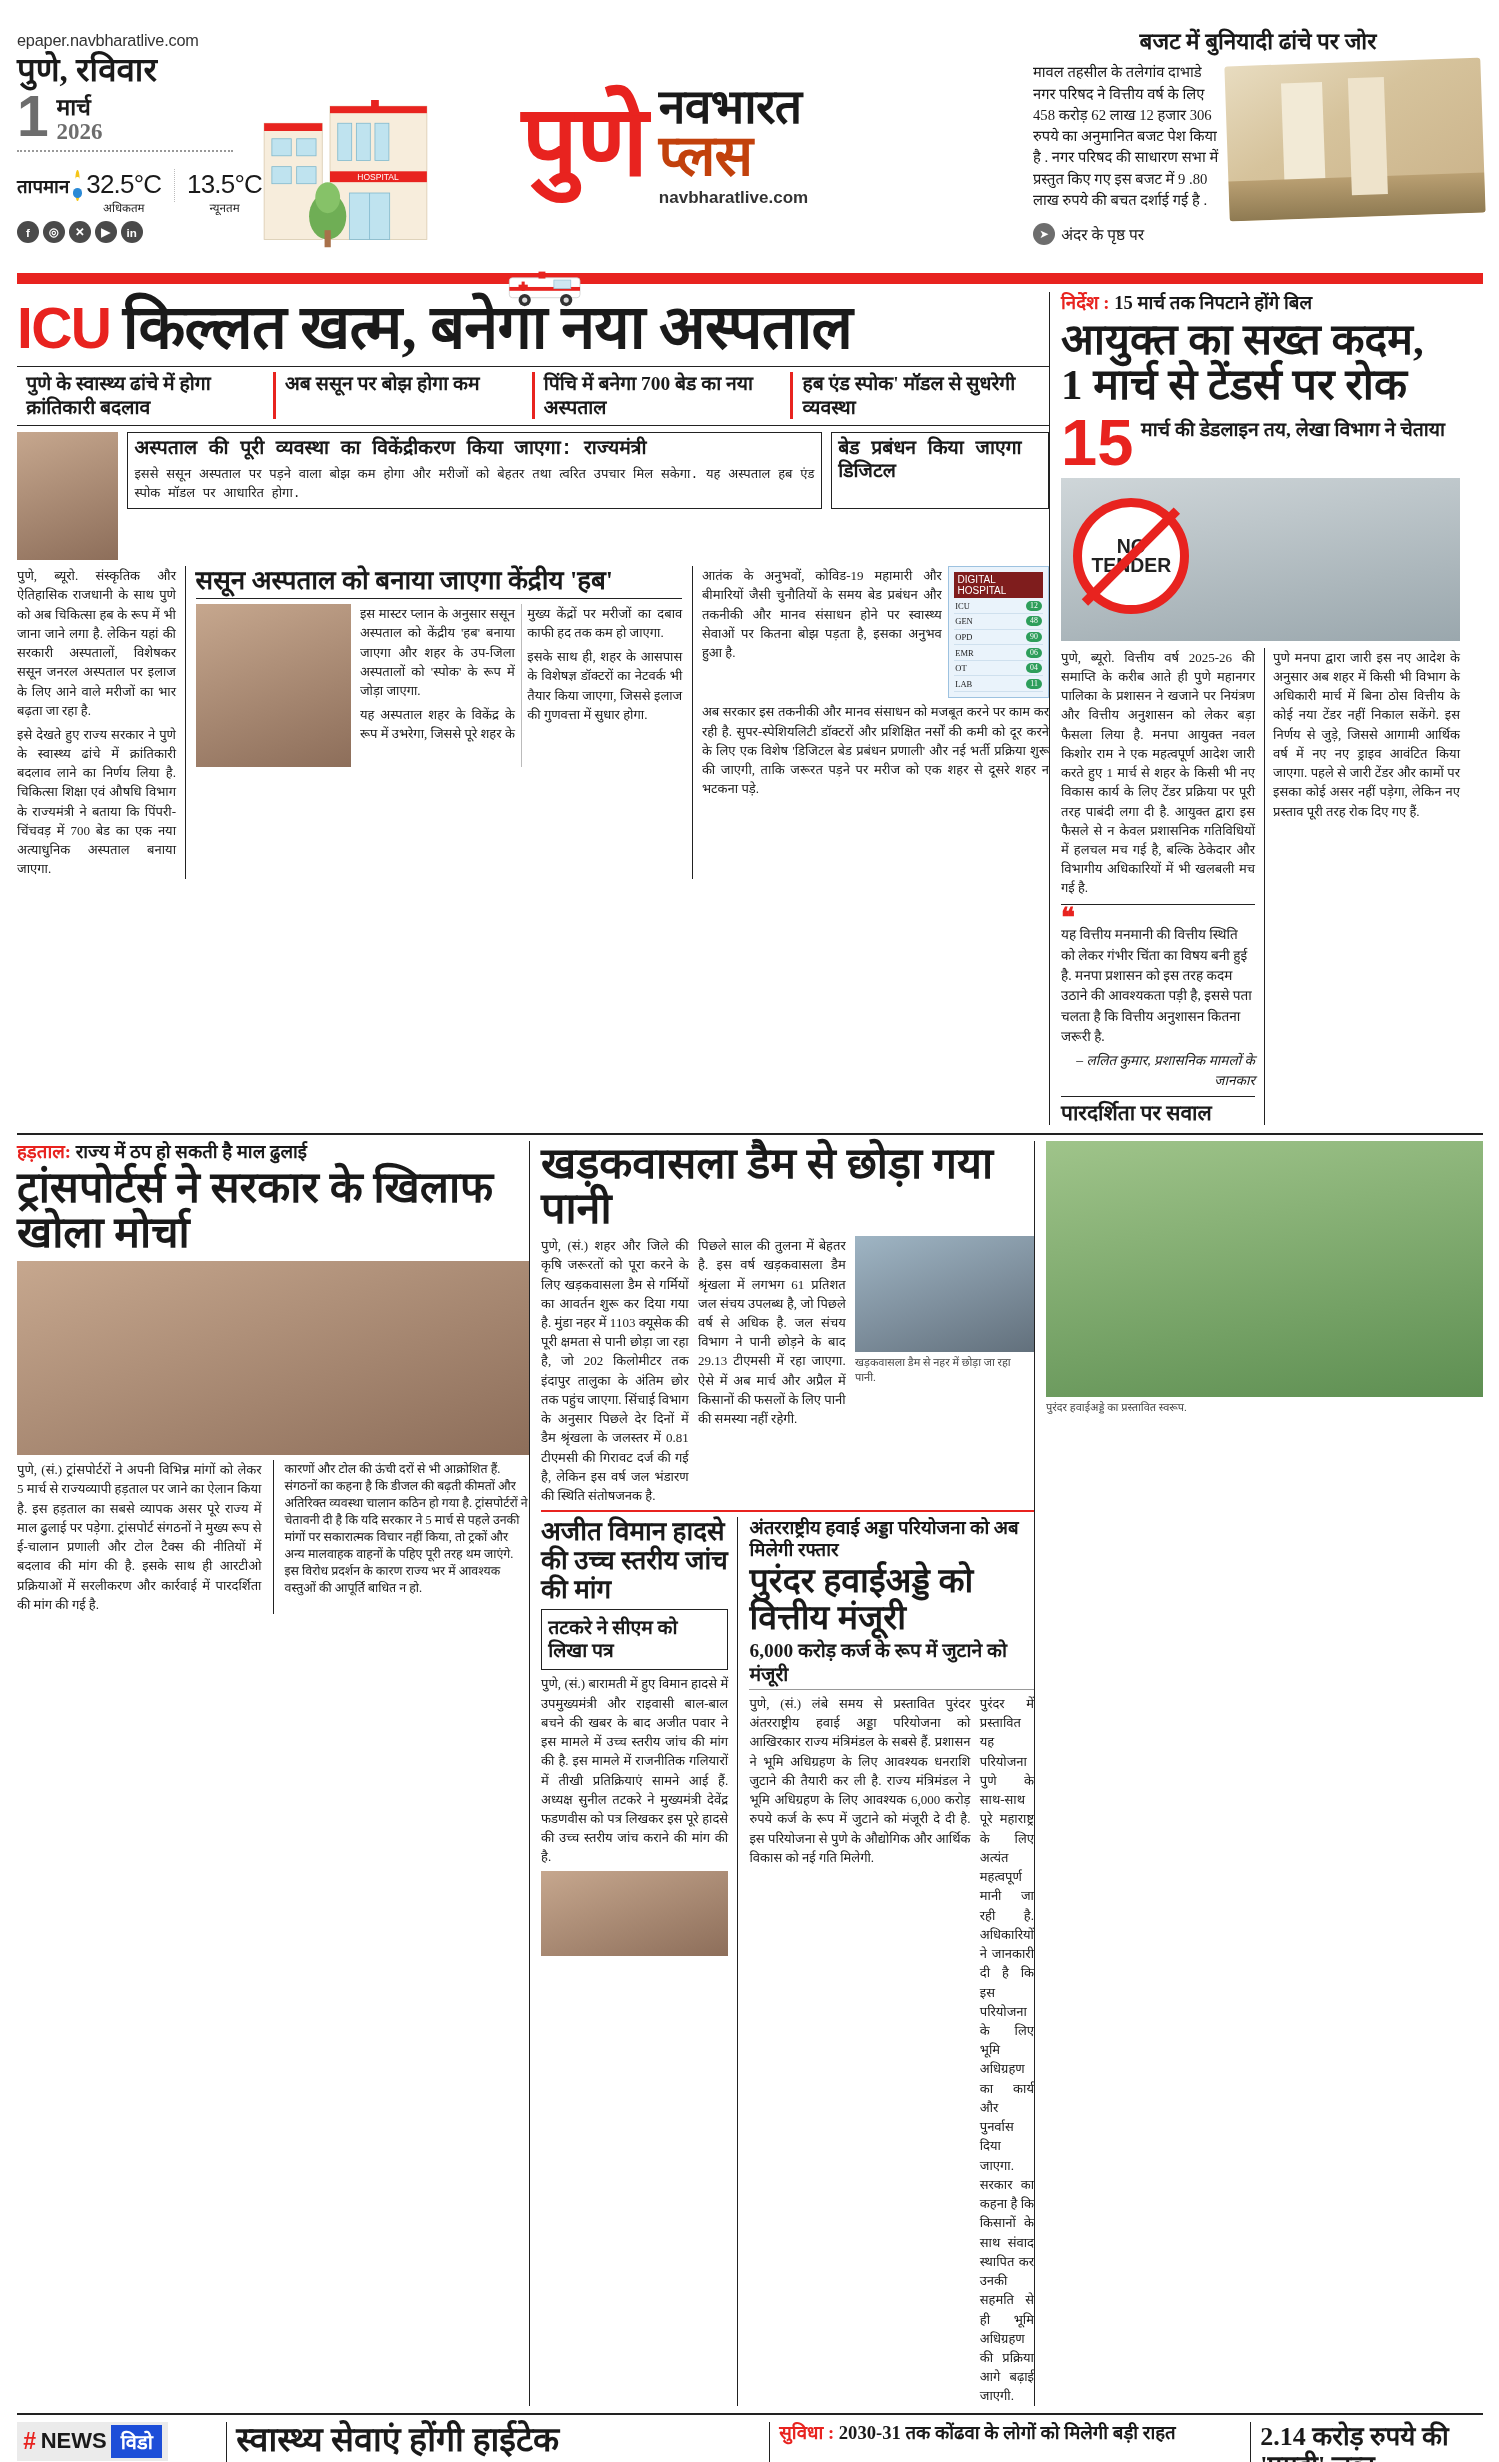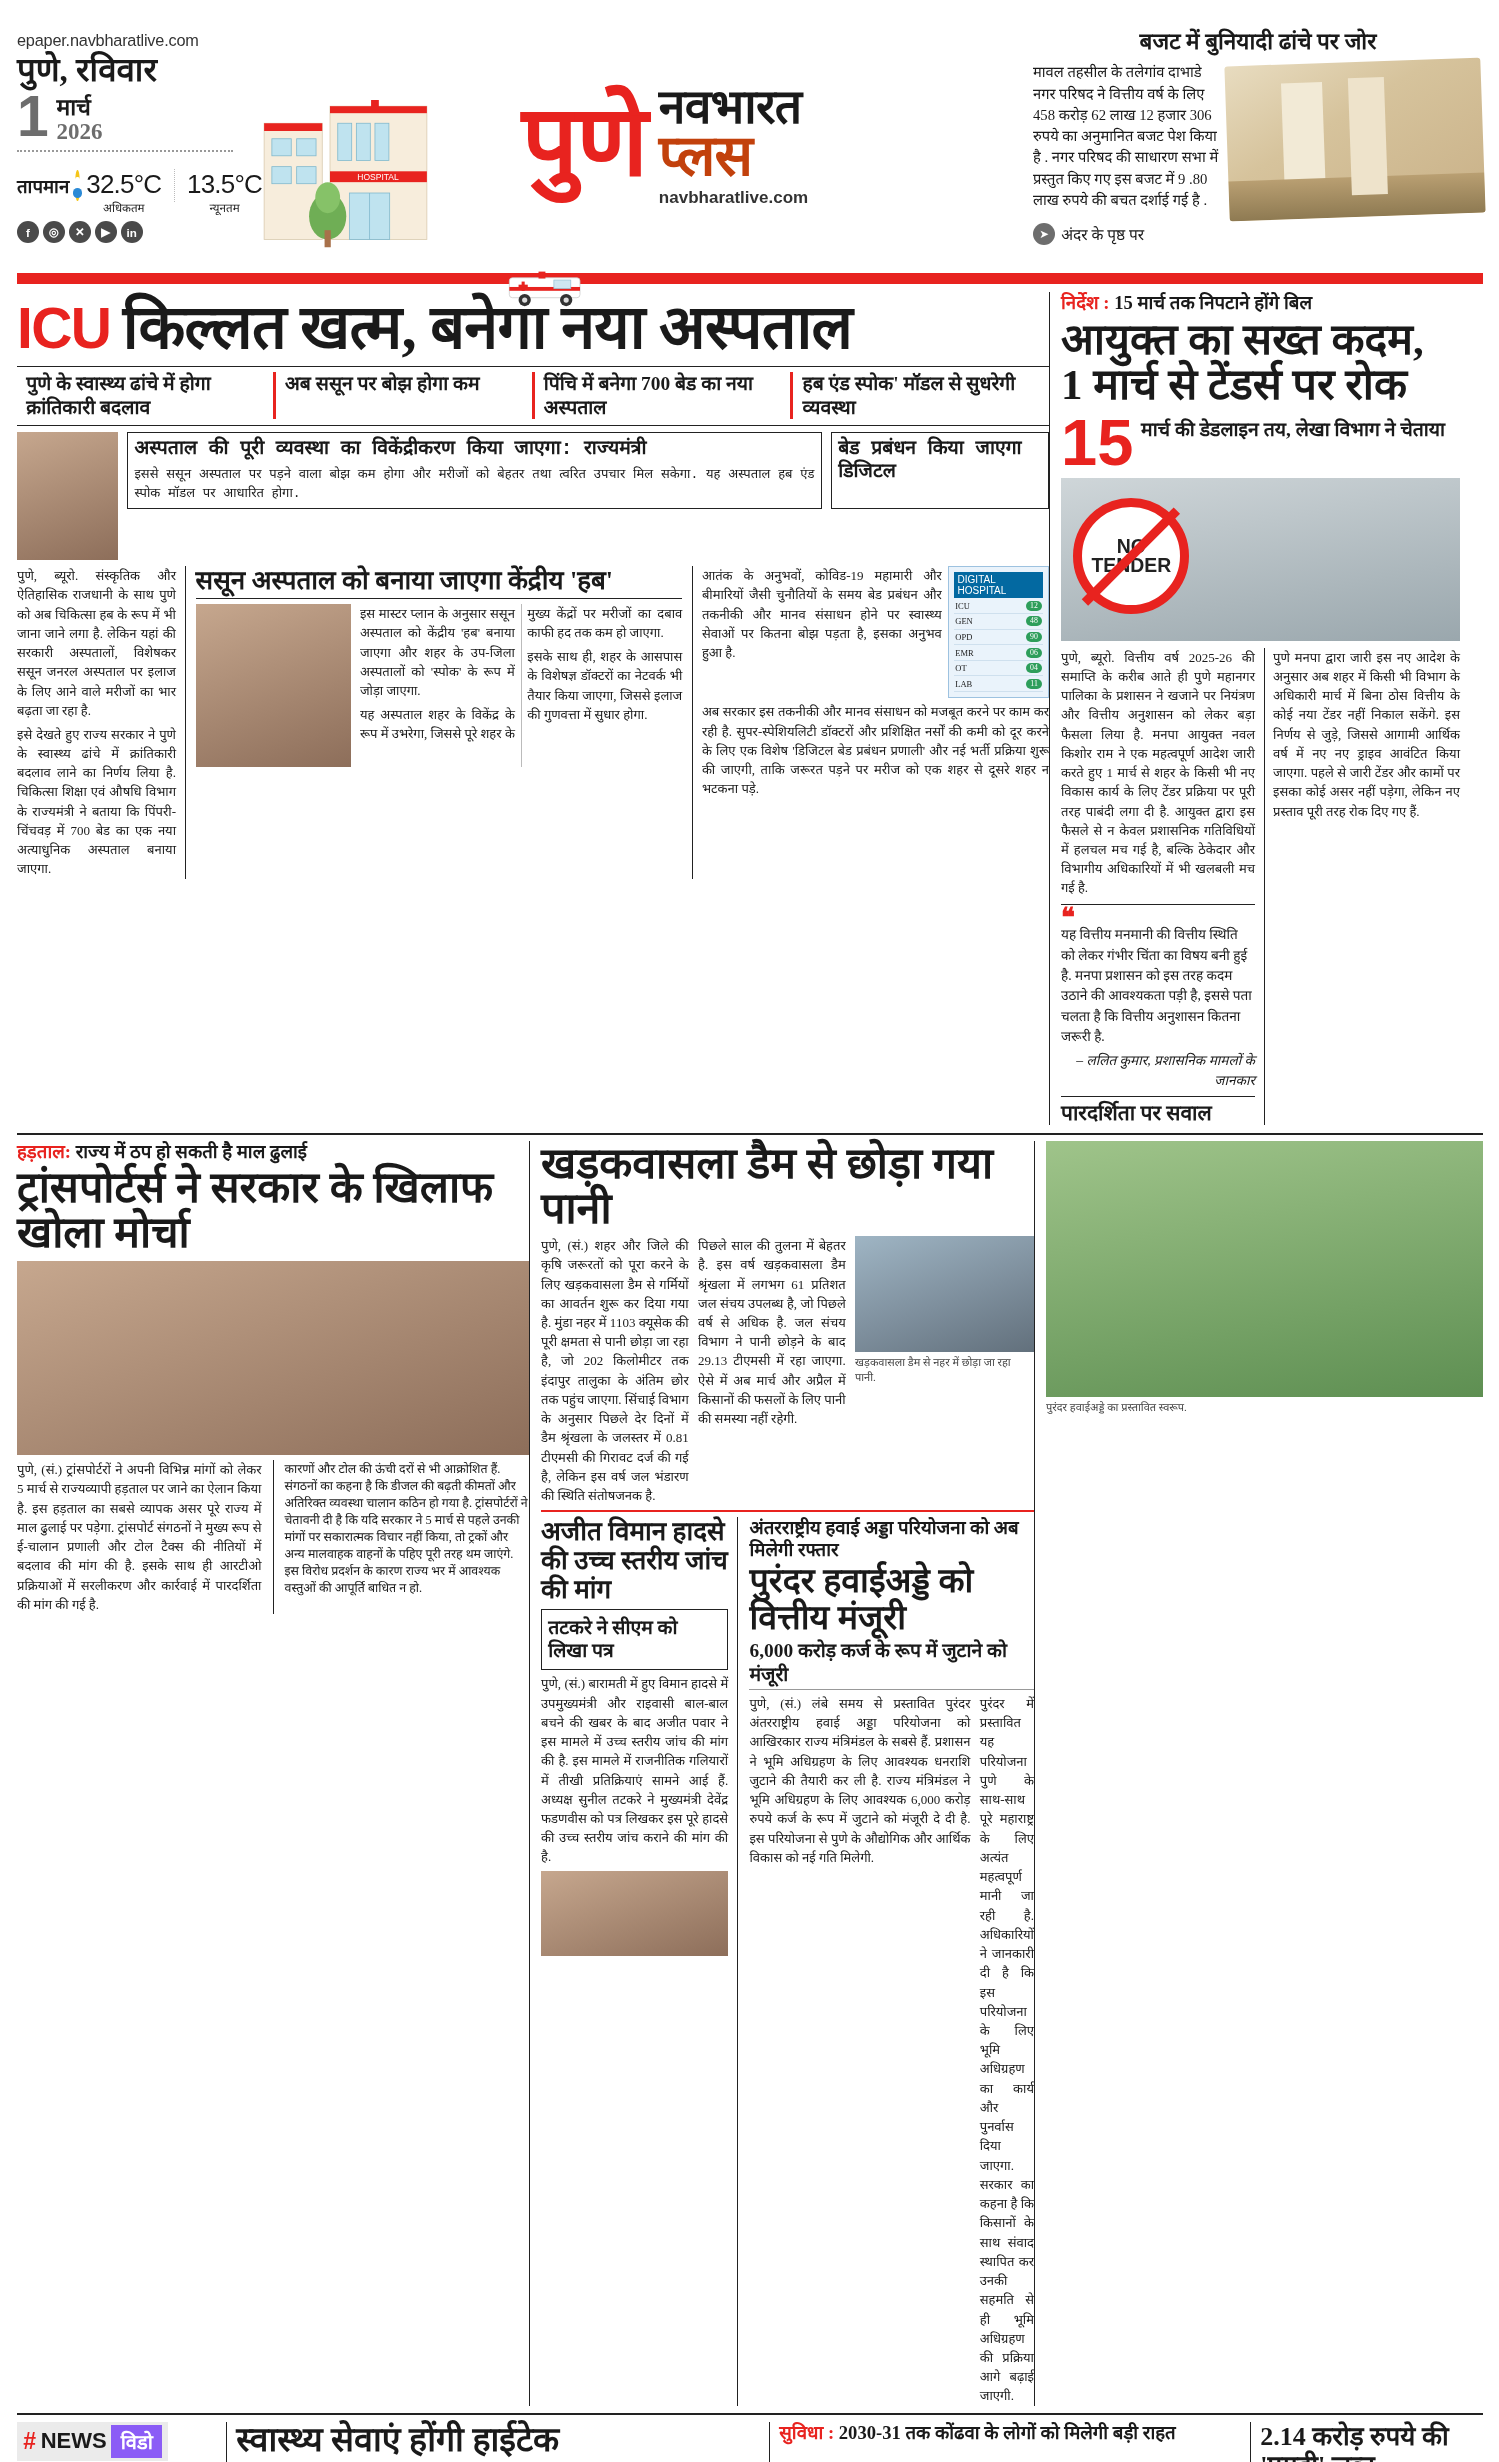--- a/index.html
+++ b/index.html
@@ -94,33 +94,33 @@
 
   .sec-rule { border-top:2.3px solid #222; margin:7.8px 0 6.2px; }
   .redline { border-top:2.3px solid #e8231f; margin:4.7px 0; }
 
   .twocol { column-count:2; column-gap:12.4px; column-rule:0.8px solid #bbb; }
 
   .boxed { border:1.6px solid #222; padding:6.2px; }
   .grayhead { background:#ebebeb; display:inline-flex; align-items:center; gap:4.7px; padding:3.1px 6.2px; }
   .newsbadge { color:#e8231f; font-weight:700; font-size:23px; font-family:"Liberation Sans",sans-serif; }
   .newsword { font-size:22px; font-weight:700; font-family:"Liberation Sans",sans-serif; }
-  .videobadge { background:#8b5cf6; color:#fff; font-size:20px; font-weight:700; padding:3.1px 9.3px; }
+  .videobadge { background:#1d4ed8; color:#fff; font-size:20px; font-weight:700; padding:3.1px 9.3px; }
 
   .quotebox { font-size:13.6px; line-height:1.5; }
   .qmark { color:#e8231f; font-size:26px; font-weight:700; line-height:.6; }
 
   .notender { width:116px;height:116px;border-radius:50%;background:#fff;border:9.3px solid #e8231f;display:flex;align-items:center;justify-content:center;position:relative;}
   .notender span{font-family:"Liberation Sans",sans-serif;font-weight:700;font-size:19.4px;text-align:center;line-height:1;color:#222;}
   .notender::after{content:"";position:absolute;width:130px;height:9.3px;background:#e8231f;transform:rotate(-45deg);}
 
   .bignum { font-size:65px; font-weight:700; color:#e8231f; line-height:.9; font-family:"Liberation Sans",sans-serif;}
 
   .digital-card{background:#eaf3fb;border:0.8px solid #9dc2e0;padding:4.7px;}
-  .dc-title{background:#0369a1;color:#fff;font-size:10px;padding:2.3px 3.9px;font-family:"Liberation Sans",sans-serif;}
+  .dc-title{background:#7f1d1d;color:#fff;font-size:10px;padding:2.3px 3.9px;font-family:"Liberation Sans",sans-serif;}
   .dc-row{display:flex;justify-content:space-between;font-size:8.5px;padding:2.3px 1.6px;border-bottom:0.8px solid #cfe0ee;}
   .dc-pill{background:#2e9e5b;color:#fff;border-radius:5.4px;padding:0 3.9px;font-size:7.8px;}
 </style>
 </head>
 <body>
 
 <div class="page">
 
   <div class="masthead">
 

